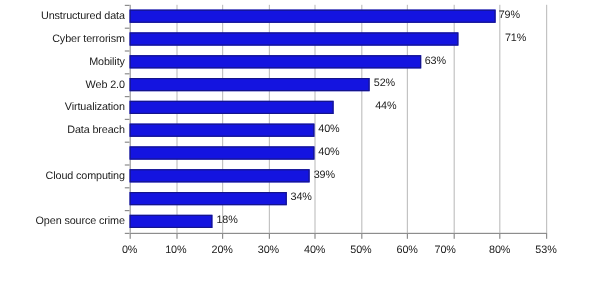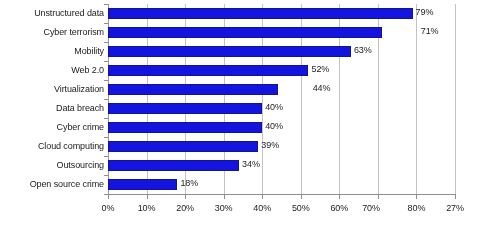--- a/index.html
+++ b/index.html
@@ -128,23 +128,21 @@
 
 <div id="chart-root">
 
   <div id="cat-labels">
       <div class="cat-label" style="top: 3px;">Unstructured data</div>
       <div class="cat-label" style="top: 22px;">Cyber terrorism</div>
       <div class="cat-label" style="top: 41px;">Mobility</div>
       <div class="cat-label" style="top: 60px; padding-left: 20px;">Web 2.0</div>
       <div class="cat-label" style="top: 98px;">Data breach</div>
       <div class="cat-label" style="top: 79px;">Virtualization</div>
-      <div class="cat-label" style="top: 117px;">Cyber crime</div>
       <div class="cat-label" style="top: 136px;">Cloud computing</div>
-      <div class="cat-label" style="top: 155px;">Outsourcing</div>
       <div class="cat-label" style="top: 174px;">Open source crime</div>
     </div>
 
   <div id="ytick-marks">
       <div class="ytick-mark" style="top: 4px;"></div>
       <div class="ytick-mark" style="top: 23px;"></div>
       <div class="ytick-mark" style="top: 42px;"></div>
       <div class="ytick-mark" style="top: 61px;"></div>
       <div class="ytick-mark" style="top: 80px;"></div>
       <div class="ytick-mark" style="top: 99px;"></div>
@@ -227,16 +225,16 @@
       <div class="xtick-label" style="left: 262.222px;">40%</div>
       <div class="xtick-mark" style="left: 300.778px;"></div>
       <div class="xtick-label" style="left: 300.778px;">50%</div>
       <div class="xtick-mark" style="left: 339.333px;"></div>
       <div class="xtick-label" style="left: 339.333px;">60%</div>
       <div class="xtick-mark" style="left: 377.889px;"></div>
       <div class="xtick-label" style="left: 371px;">70%</div>
       <div class="xtick-mark" style="left: 416.444px;"></div>
       <div class="xtick-label" style="left: 416.444px;">80%</div>
       <div class="xtick-mark" style="left: 455px;"></div>
-      <div class="xtick-label" style="left: 455px;">27%</div>
+      <div class="xtick-label" style="left: 455px;">53%</div>
     </div>
 
 </div>
 
 </body></html>

